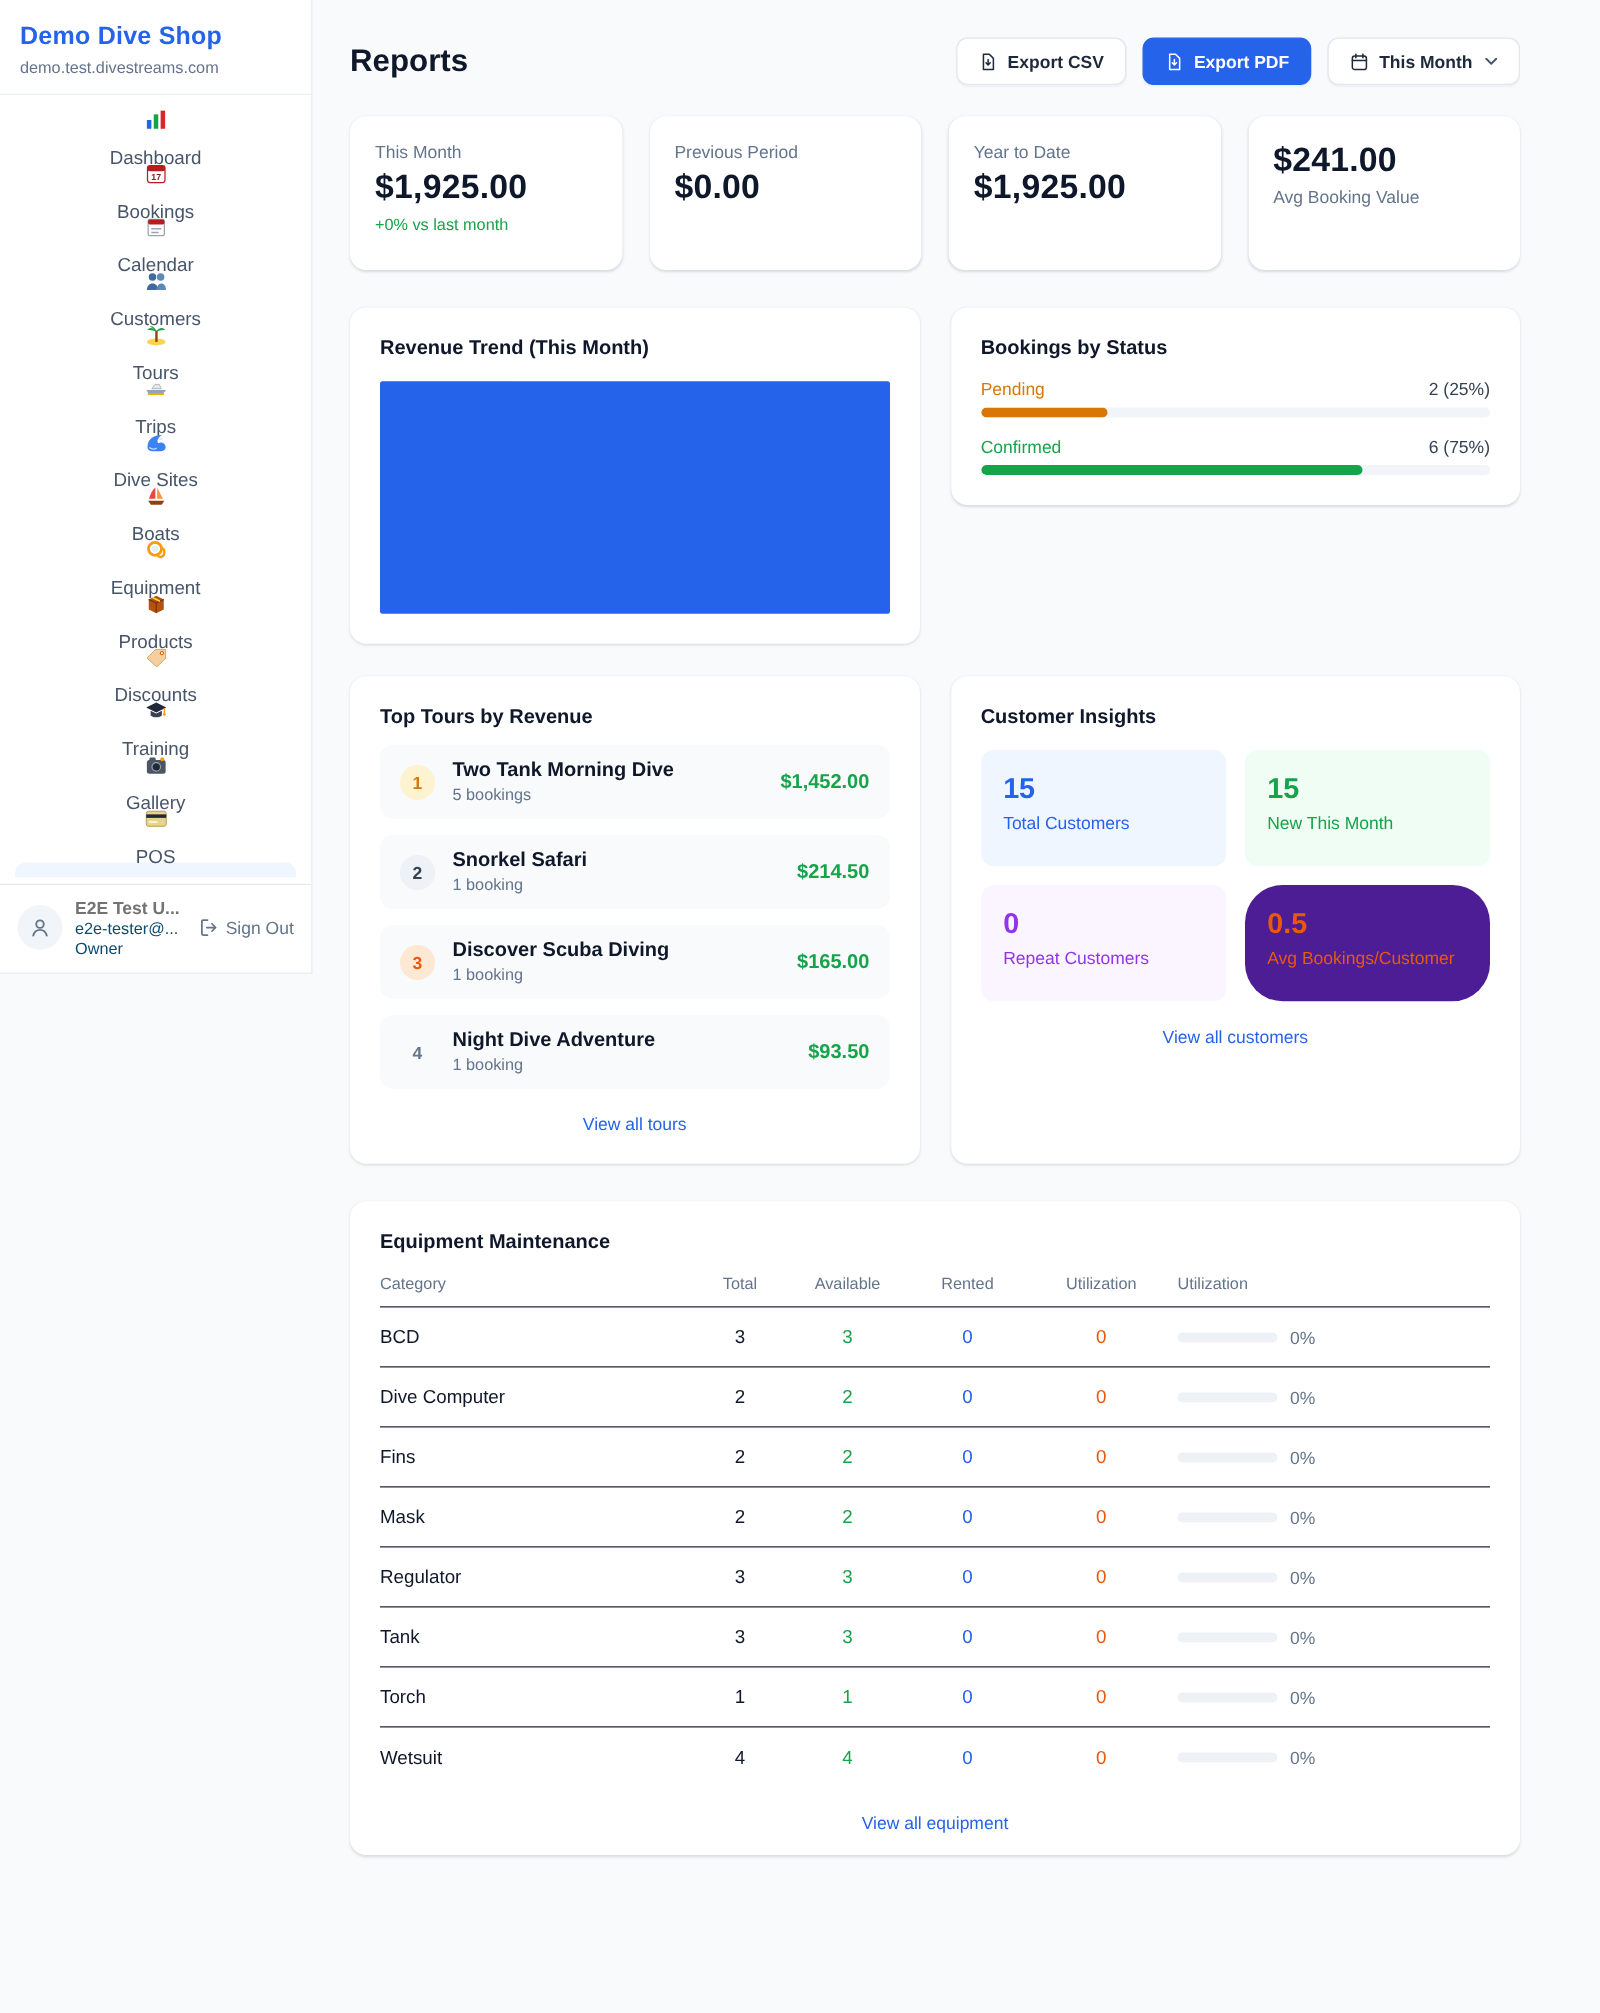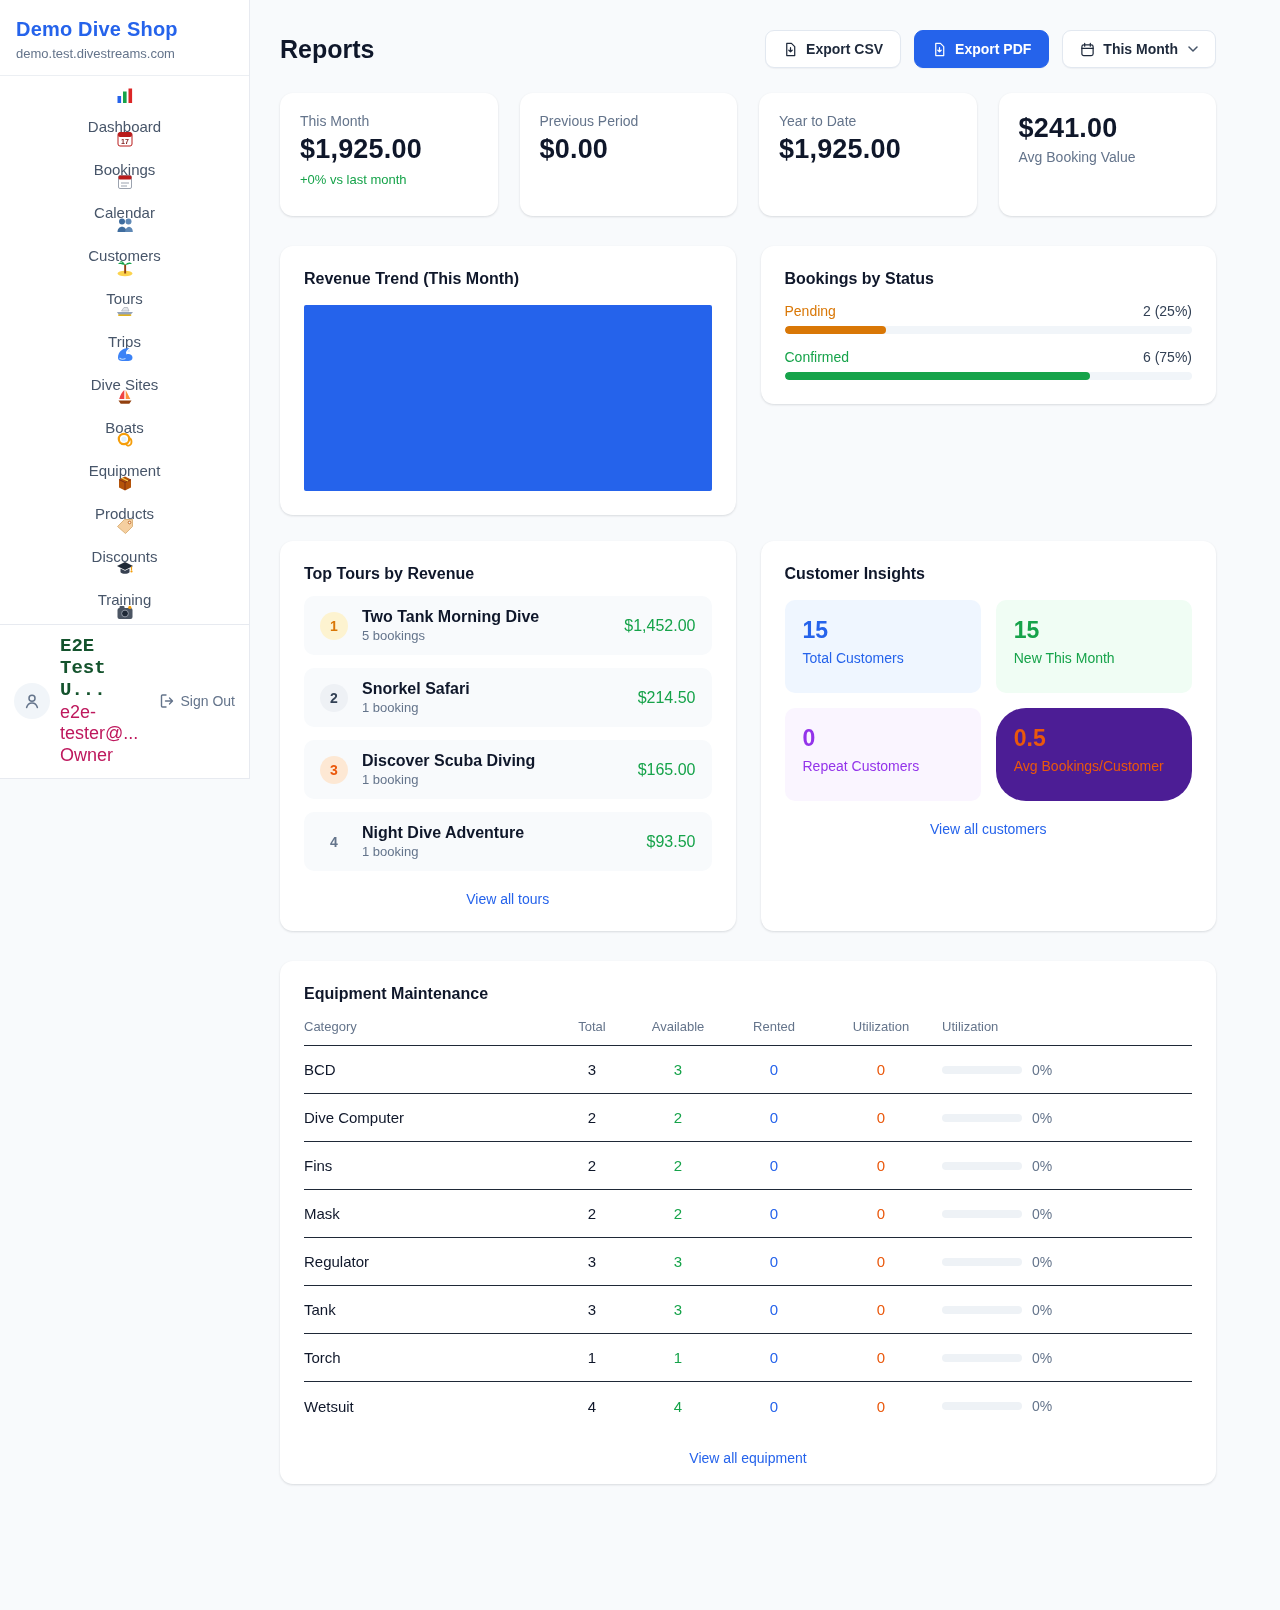--- a/index.html
+++ b/index.html
@@ -23,22 +23,22 @@
     padding:0 24px; font-size:15px; color:#475569; cursor:pointer;flex-direction:column;
   }
   .nicon { width:19px; height:18px; display:inline-flex; align-items:center; justify-content:center; flex:0 0 19px; }
   .active-sliver { margin:2px 12px 0; height:12px; background:#eff6ff; border-radius:9px 9px 0 0; }
   .user-section {
     border-top:1px solid #e7eaf0; padding:10px 14px 12px;
     display:flex; align-items:center; gap:10px; background:#fff;
   }
   .avatar { width:36px; height:36px; border-radius:50%; background:#f1f5f9; display:flex; align-items:center; justify-content:center; flex:0 0 36px; }
   .user-info { flex:1; min-width:0; }
-  .user-name { font-size:19px; font-weight:700; color:#14532d;font-family:Liberation Mono, monospace; }
-  .user-email,.user-role { font-size:18px; color:#be185d; margin-top:1px; }
+  .user-name { font-size:14px; font-weight:700; color:#737373; }
+  .user-email,.user-role { font-size:13px; color:#0c4a6e; margin-top:1px; }
   .signout { display:flex; align-items:center; gap:6px; color:#64748b; font-size:14px; cursor:pointer; white-space:nowrap; }
   
   .main { margin-left:250px; padding:30px 64px 60px 30px; }
   .page-header { display:flex; align-items:center; justify-content:space-between; }
   .page-title { font-size:25px; font-weight:800; color:#0f172a; }
   .header-actions { display:flex; gap:13px; }
   .btn {
     display:inline-flex; align-items:center; gap:8px; height:38px; padding:0 17px;
     border-radius:9px; font-size:14px; font-weight:600; cursor:pointer;
     background:#fff; border:1px solid #e2e8f0; color:#1e293b;
@@ -75,21 +75,21 @@
     border-radius:10px; padding:12px 16px; margin-top:13px;
   }
   .rank-badge {
     width:28px; height:28px; border-radius:50%; flex:0 0 28px;
     display:flex; align-items:center; justify-content:center;
     font-size:14px; font-weight:700;
   }
   .tour-info { flex:1; min-width:0; }
   .tour-name { font-size:16px; font-weight:700; color:#0f172a; }
   .tour-bookings { font-size:13px; color:#64748b; margin-top:2px; }
-  .tour-revenue { font-size:16px; font-weight:400; color:#16a34a; white-space:nowrap; }
+  .tour-revenue { font-size:16px; font-weight:700; color:#16a34a; white-space:nowrap; }
   .view-link { display:block; text-align:center; color:#2563eb; font-size:14px; margin-top:20px; cursor:pointer; text-decoration:none; }
   .tiles { display:grid; grid-template-columns:1fr 1fr; gap:15px; margin-top:17px; }
   .tile { border-radius:10px; padding:17px 18px; min-height:93px; }
   .tile-value { font-size:23px; font-weight:800; }
   .tile-label { font-size:14px; margin-top:6px; }
   
   .equipment-card { margin-top:30px; padding:24px 24px 18px; }
   .eq-grid { display:grid; grid-template-columns:1fr 72px 100px 92px 122px 250px; align-items:center; }
   .eq-head { margin-top:16px; padding-bottom:11px; border-bottom:1px solid #1f2937; }
   .eq-head > div { font-size:13px; color:#64748b; }

